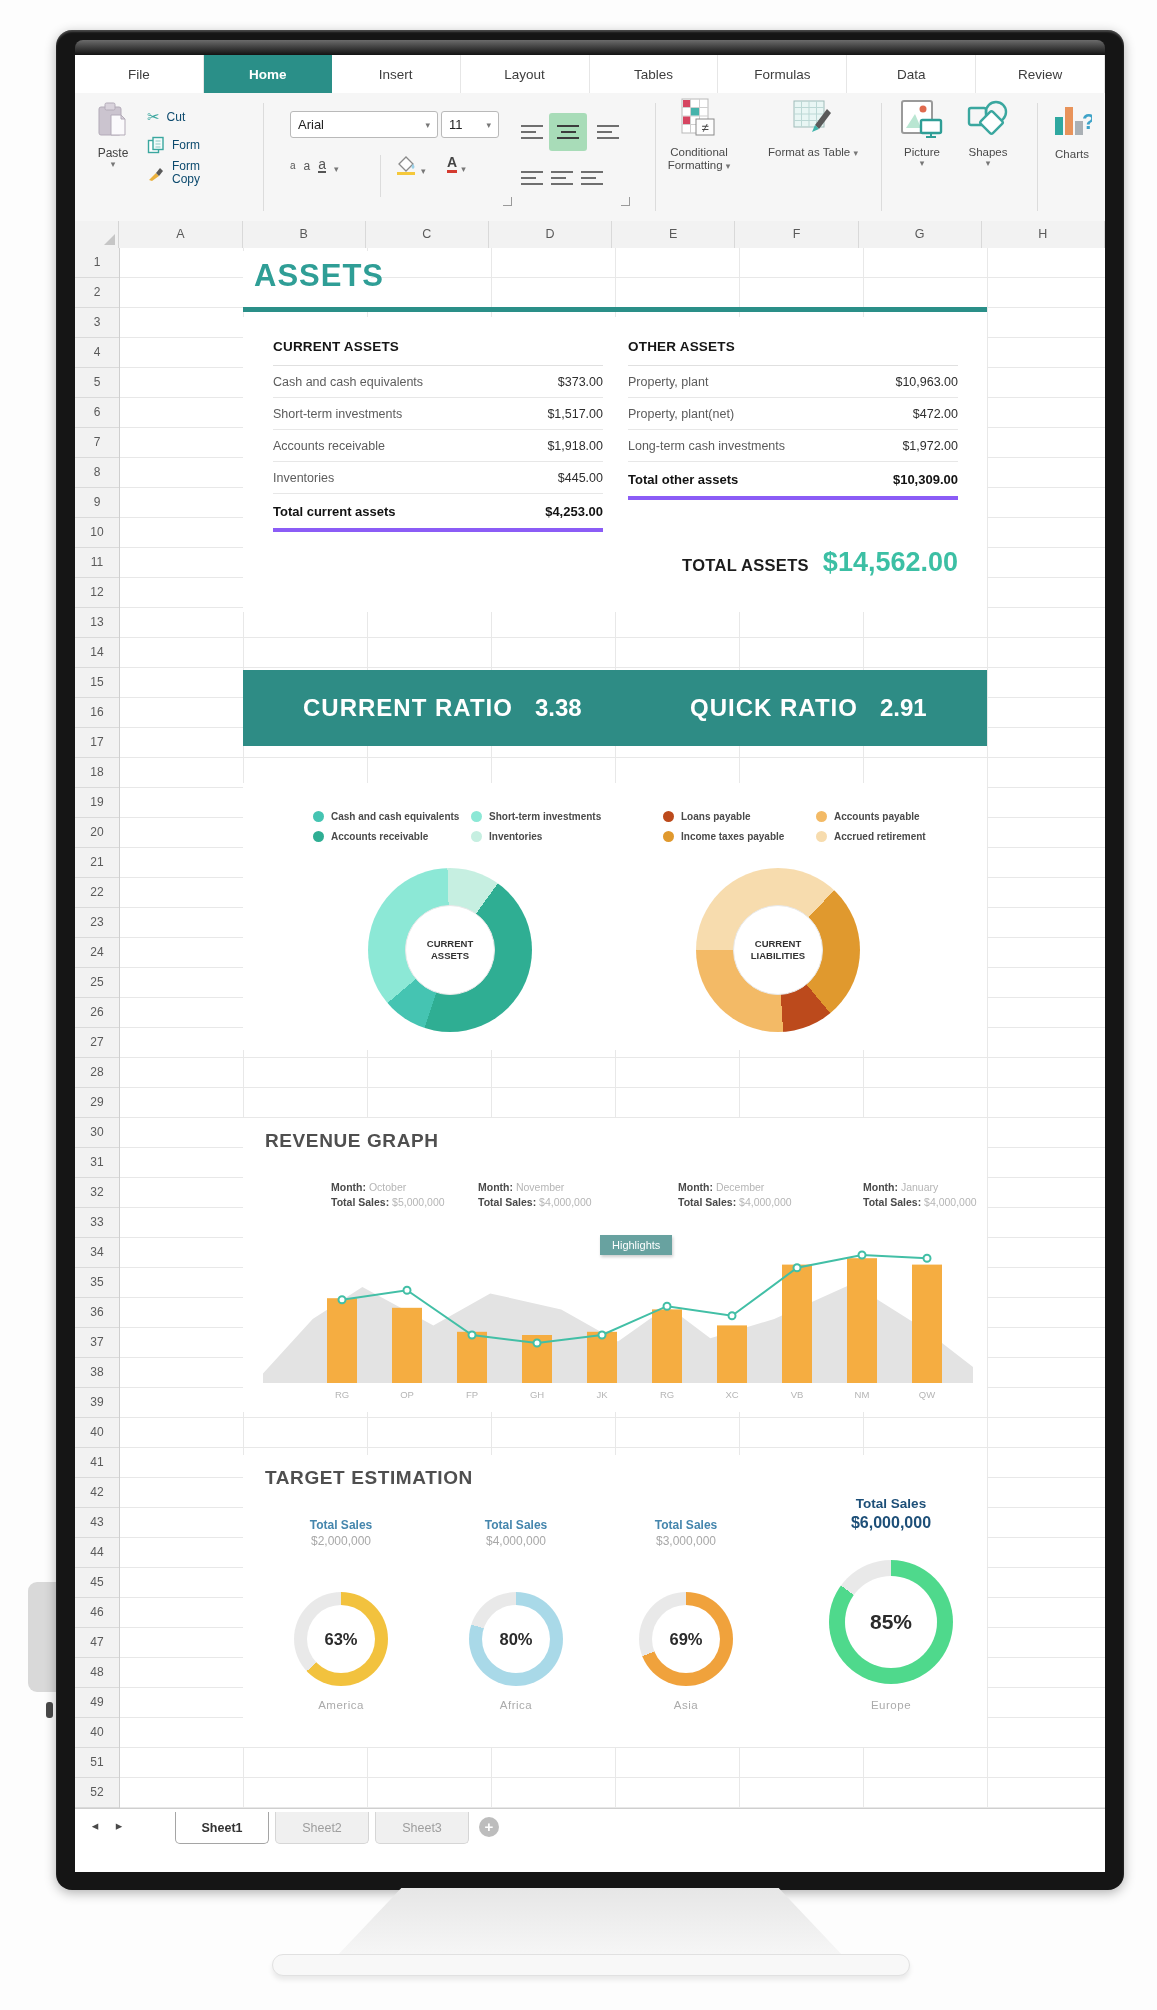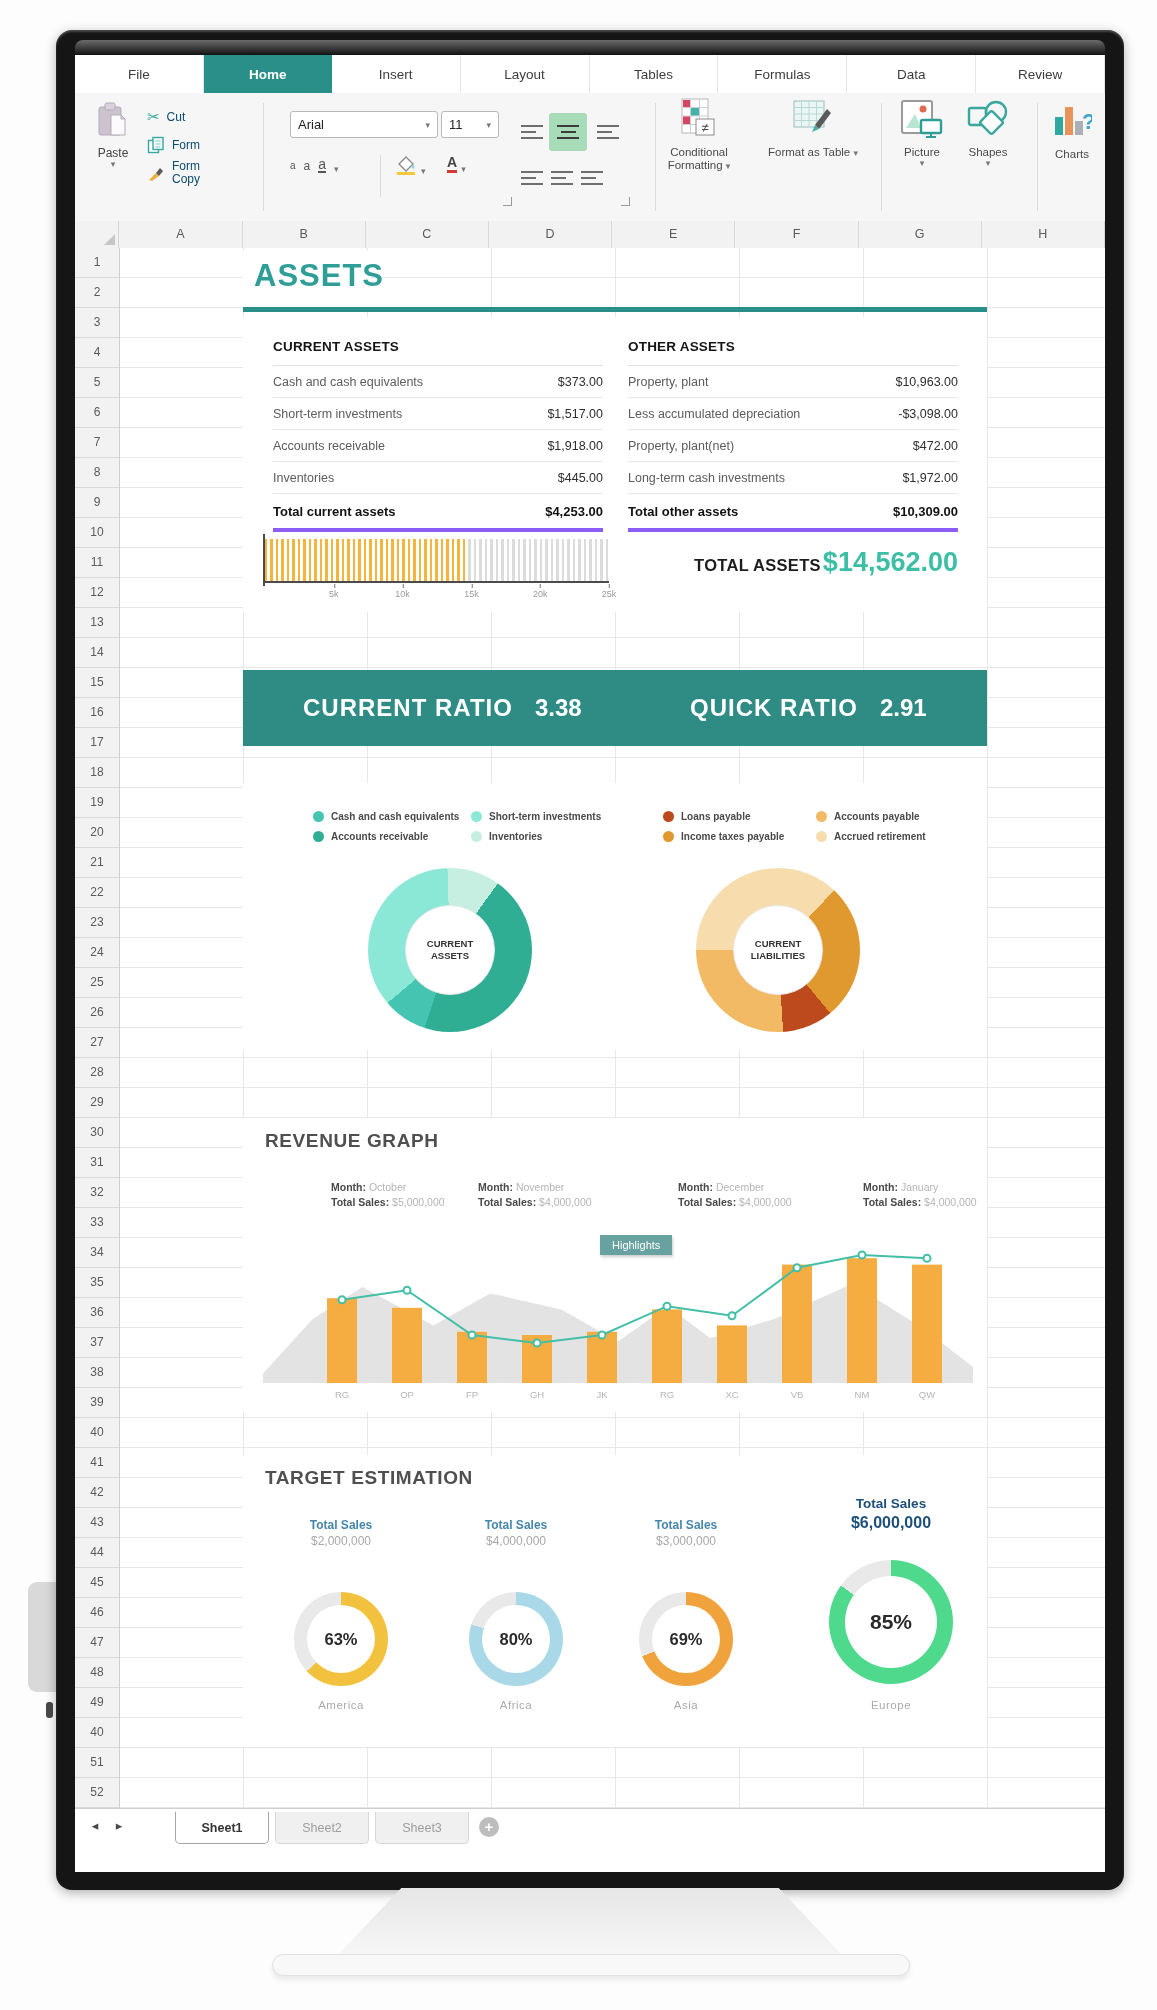--- a/index.html
+++ b/index.html
@@ -77,21 +77,21 @@
   .ft-r .val{color:#2e2e2e;}
   .ft-t{height:34px;display:flex;justify-content:space-between;align-items:center;font-weight:bold;font-size:13px;color:#121212;border-bottom:4px solid #8b5cf6;}
   .scale{position:absolute;left:22px;top:222px;width:344px;}
   .axis-y{position:absolute;left:-2px;top:-5px;width:2px;height:52px;background:#4a4a4a;}
   .stripes-wrap{position:relative;height:42px;}
   .stripes{position:absolute;left:0;top:0;bottom:0;}
   .axis-x{height:2px;background:#4a4a4a;}
   .ticksrow{position:relative;height:15px;}
   .tick{position:absolute;transform:translateX(-50%);font-size:9px;color:#9a9a9a;padding-top:6px;}
   .tick::before{content:'';position:absolute;top:1px;left:50%;width:1px;height:4px;background:#777;}
-  .ta-block{position:absolute;right:29px;top:230px;display:flex;align-items:baseline;gap:2px;}
+  .ta-block{position:absolute;right:29px;top:230px;display:flex;align-items:baseline;gap:14px;}
   .ta-label{font-size:16.5px;font-weight:bold;color:#1c1c1c;letter-spacing:.3px;}
   .ta-value{font-size:27px;font-weight:bold;color:var(--value,#3cbfa4);}
   
   .banner{left:168px;top:422px;width:744px;height:76px;background:var(--banner,#2e8c85);}
   .rg{position:absolute;top:0;height:76px;display:flex;align-items:center;gap:22px;color:#fff;}
   .rg .rl{font-size:24px;font-weight:bold;letter-spacing:1px;}
   .rg .rv{font-size:24px;font-weight:bold;}
   
   .donut-panel{left:168px;top:535px;width:744px;height:267px;}
   .legend{position:absolute;display:grid;grid-template-columns:150px auto;grid-row-gap:9px;grid-column-gap:8px;}
@@ -401,51 +401,32 @@
               <span>$4,253.00</span>
             </div>
           </div>
         <div class="fintable" id="other-table" style="left:385px;top:10px;">
             <div class="ft-h">OTHER ASSETS</div>
             <div class="ft-r">
               <span class="lab">Property, plant</span>
               <span class="val">$10,963.00</span>
             </div>
             <div class="ft-r">
-              <span class="lab">Less accumulated depreciation</span>
-              <span class="val">-$3,098.00</span>
-            </div>
-            <div class="ft-r">
               <span class="lab">Property, plant(net)</span>
               <span class="val">$472.00</span>
             </div>
             <div class="ft-r">
               <span class="lab">Long-term cash investments</span>
               <span class="val">$1,972.00</span>
             </div>
             <div class="ft-t">
               <span>Total other assets</span>
               <span>$10,309.00</span>
             </div>
           </div>
-        <div class="scale">
-          <div class="axis-y"></div>
-          <div class="stripes-wrap">
-            <div class="stripes" id="scale-rest" style="right: 0px; width: 100%; background: repeating-linear-gradient(90deg, rgb(220, 220, 220) 0px, rgb(220, 220, 220) 2.5px, transparent 2.5px, transparent 5.5px);"></div>
-            <div class="stripes" id="scale-fill" style="width: 58.2%; background: repeating-linear-gradient(90deg, rgb(242, 182, 62) 0px, rgb(242, 182, 62) 2.5px, transparent 2.5px, transparent 5.5px), rgb(255, 255, 255);"></div>
-          </div>
-          <div class="axis-x"></div>
-          <div class="ticksrow" id="scale-ticks">
-              <span class="tick" style="left: 20%;">5k</span>
-              <span class="tick" style="left: 40%;">10k</span>
-              <span class="tick" style="left: 60%;">15k</span>
-              <span class="tick" style="left: 80%;">20k</span>
-              <span class="tick" style="left: 100%;">25k</span>
-            </div>
-        </div>
         <div class="ta-block">
           <span class="ta-label">TOTAL ASSETS</span>
           <span class="ta-value">$14,562.00</span>
         </div>
       </div>
 
       <div class="panel banner" id="ratio-banner">
           <div class="rg" style="left: 60px;">
             <span class="rl">CURRENT RATIO</span>
             <span class="rv">3.38</span>

